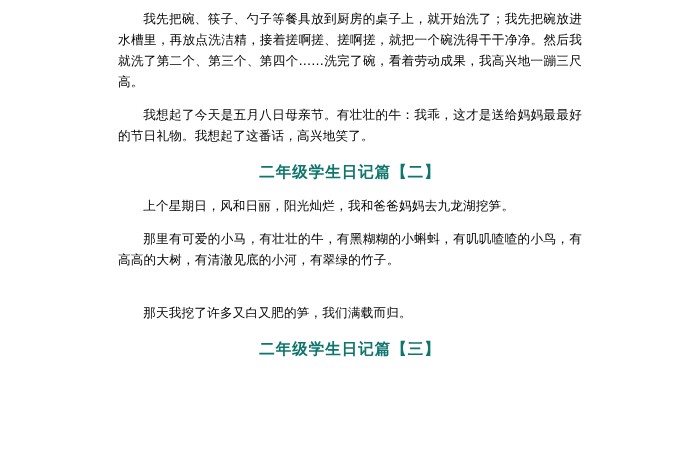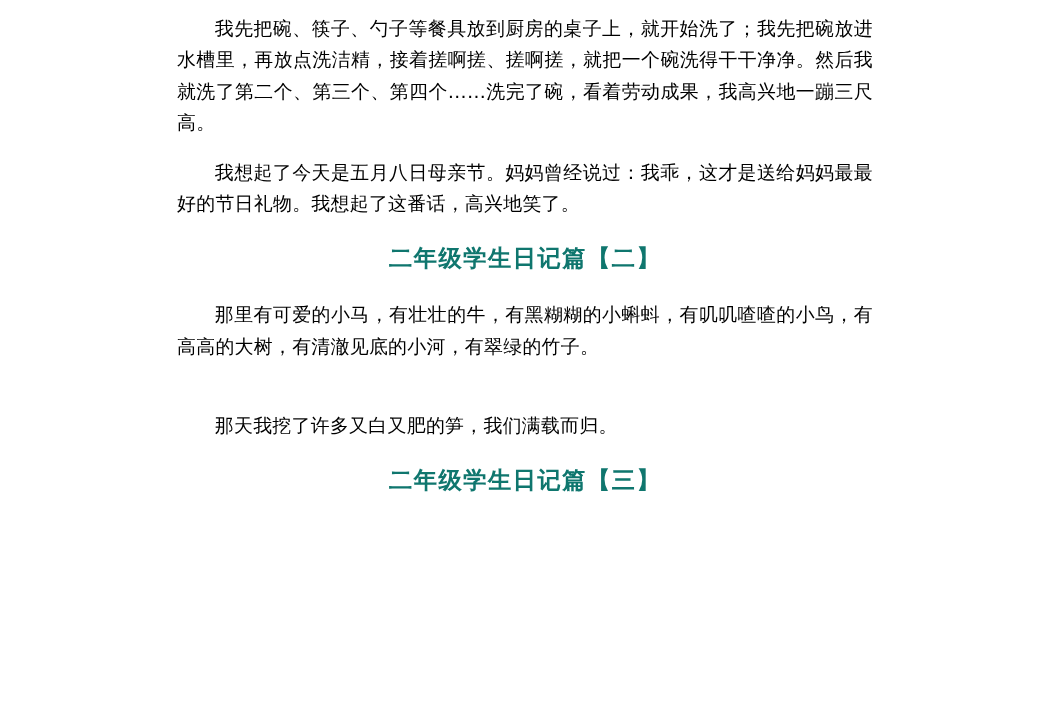--- a/index.html
+++ b/index.html
@@ -51,24 +51,25 @@
 </style>
 </head>
 <body>
 
 <div class="page clip-bottom">
 
   <p class="para indent">我先把碗、筷子、勺子等餐具放到厨房的桌子上，就开始洗了；我先把碗放进水槽里，再放点洗洁精，接着搓啊搓、搓啊搓，就把一个碗洗得干干净净。然后我就洗了第二个、第三个、第四个……洗完了碗，看着劳动成果，我高兴地一蹦三尺高。</p>
 
   <div class="gap-sm"></div>
 
-  <p class="para indent">我想起了今天是五月八日母亲节。妈妈曾经说过：我乖，这才是送给妈妈最最好的节日礼物。我想起了这番话，高兴地笑了。</p>
+  <p class="para indent">我想起了今天是五月八日母亲节。有壮壮的牛：我乖，这才是送给妈妈最最好的节日礼物。我想起了这番话，高兴地笑了。</p>
 
   <h2 class="heading">二年级学生日记篇【二】</h2>
 
+  <p class="para indent">上个星期日，风和日丽，阳光灿烂，我和爸爸妈妈去九龙湖挖笋。</p>
 
   <div class="gap-sm"></div>
 
   <p class="para indent">那里有可爱的小马，有壮壮的牛，有黑糊糊的小蝌蚪，有叽叽喳喳的小鸟，有高高的大树，有清澈见底的小河，有翠绿的竹子。</p>
 
   <div class="gap-sm"></div>
 
 
   <div class="gap-sm"></div>
 

